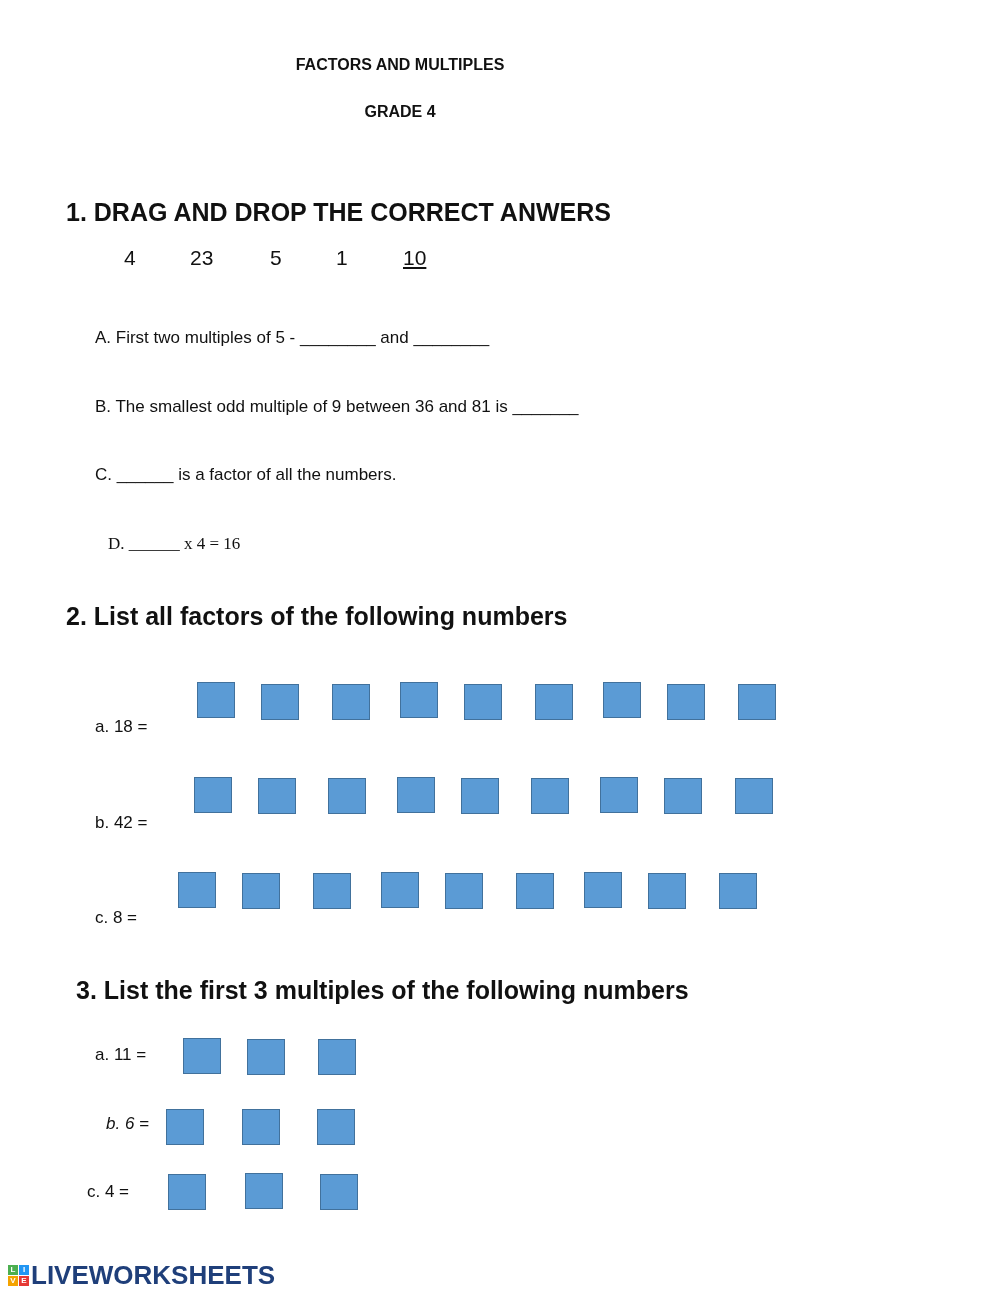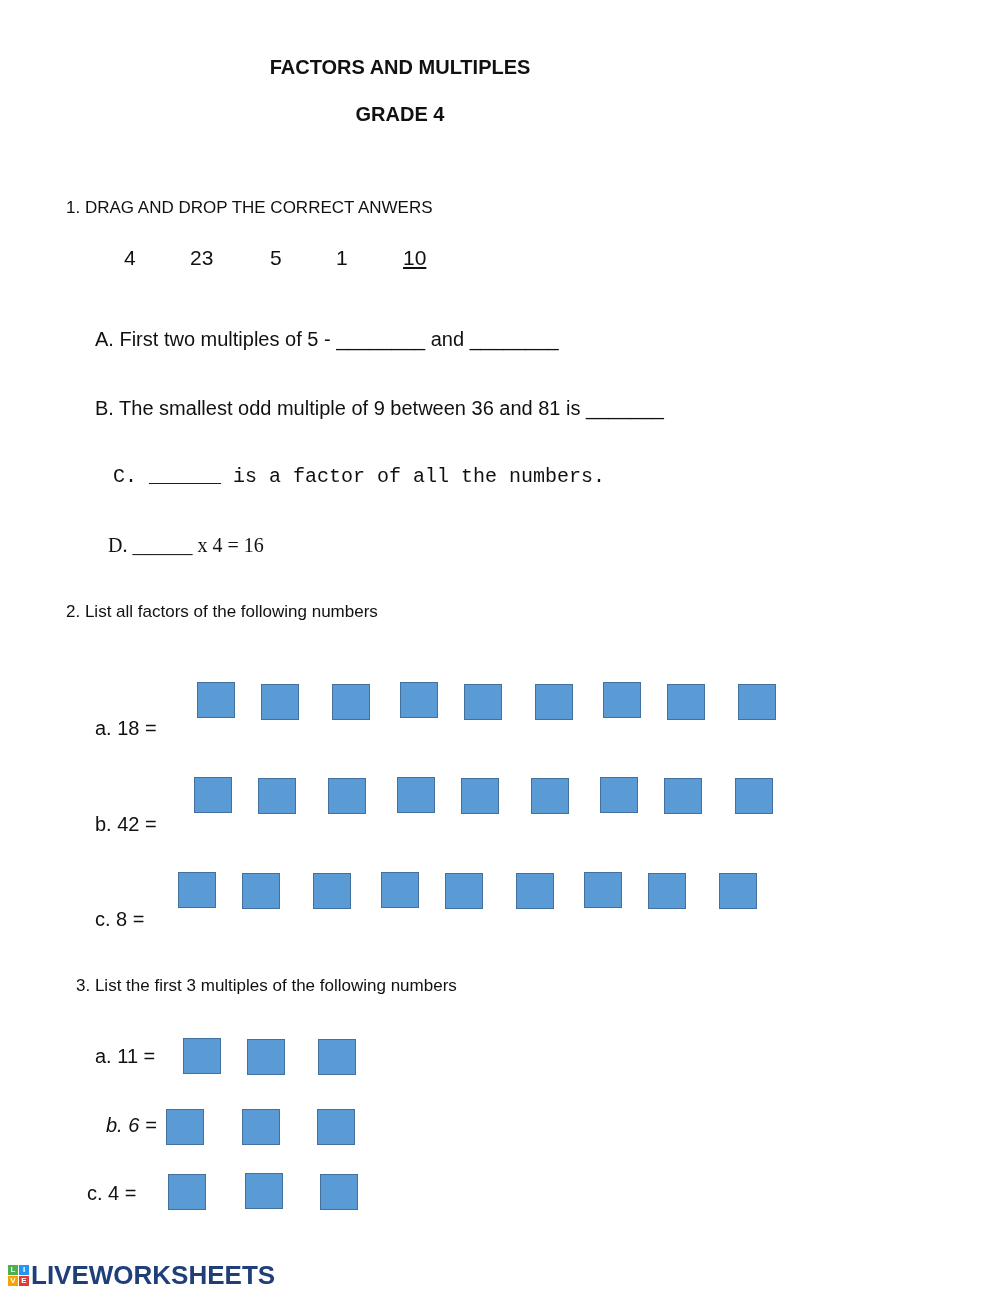--- a/index.html
+++ b/index.html
@@ -1,21 +1,21 @@
 <!DOCTYPE html>
 <html><head>
 <meta charset="utf-8">
 <style>
   html, body { margin:0; padding:0; background:#fff; }
   body { width:1000px; height:1291px; position:relative; overflow:hidden;
          font-family:"Liberation Sans", sans-serif; color:#111; }
   .abs { position:absolute; white-space:nowrap; }
-  .title { font-weight:bold; font-size:20px; left:0; width:800px; text-align:center; }
-  .h { font-weight:normal; font-size:17px; }
-  .t { font-size:20px; }
+  .title { font-weight:bold; font-size:16px; left:0; width:800px; text-align:center; }
+  .h { font-weight:bold; font-size:25px; }
+  .t { font-size:17px; }
   .num { font-size:21px; }
   .box { position:absolute; width:38px; height:36px; background:#5B9BD5;
          border:1px solid #41719C; box-sizing:border-box; }
   .logo { position:absolute; left:8px; top:1260px; display:flex; align-items:center; }
   .logo-grid { display:grid; grid-template-columns:10px 10px; grid-template-rows:10px 10px; gap:1px; margin-right:2px; }
   .logo-grid span { font-size:8px; font-weight:bold; color:#fff; text-align:center; line-height:10px; }
   .logo-text { font-weight:bold; font-size:26px; color:#1F3F7A; letter-spacing:0px; }
 </style>
 </head>
 <body>
@@ -26,21 +26,21 @@
 
   <div class="abs h" style="left:66px; top:198px;">1.  DRAG AND DROP THE CORRECT ANWERS</div>
   <div class="abs num" style="left:124px; top:246px;">4</div>
   <div class="abs num" style="left:190px; top:246px;">23</div>
   <div class="abs num" style="left:270px; top:246px;">5</div>
   <div class="abs num" style="left:336px; top:246px;">1</div>
   <div class="abs num" style="left:403px; top:246px;text-decoration:underline;">10</div>
 
   <div class="abs t" style="left:95px; top:328px;">A. First two multiples of 5 - ________ and ________</div>
   <div class="abs t" style="left:95px; top:397px;">B. The smallest odd multiple of 9 between 36 and 81 is _______</div>
-  <div class="abs t" style="left:113px; top:465px;font-family:Liberation Mono, monospace;">C. ______ is a factor of all the numbers.</div>
+  <div class="abs t" style="left:95px; top:465px;">C. ______ is a factor of all the numbers.</div>
   <div class="abs t" style="left:108px; top:534px;font-family:Liberation Serif, serif;">D. ______ x  4 = 16</div>
 
   <div class="abs h" style="left:66px; top:602px;">2.  List all factors of the following numbers</div>
 
   <div class="abs t" style="left:95px; top:717px;">a.  18  =</div>
   <div class="box" style="left:197px; top:682px;"></div>
   <div class="box" style="left:261px; top:684px;"></div>
   <div class="box" style="left:332px; top:684px;"></div>
   <div class="box" style="left:400px; top:682px;"></div>
   <div class="box" style="left:464px; top:684px;"></div>

